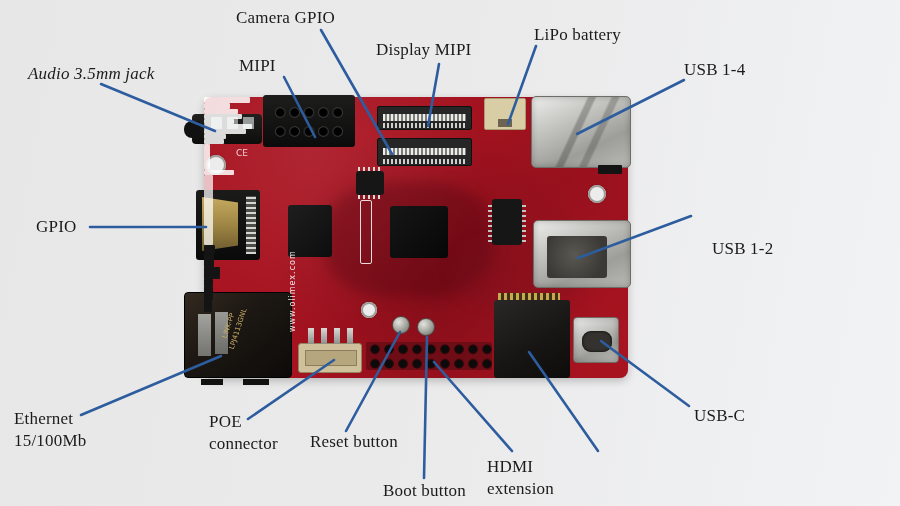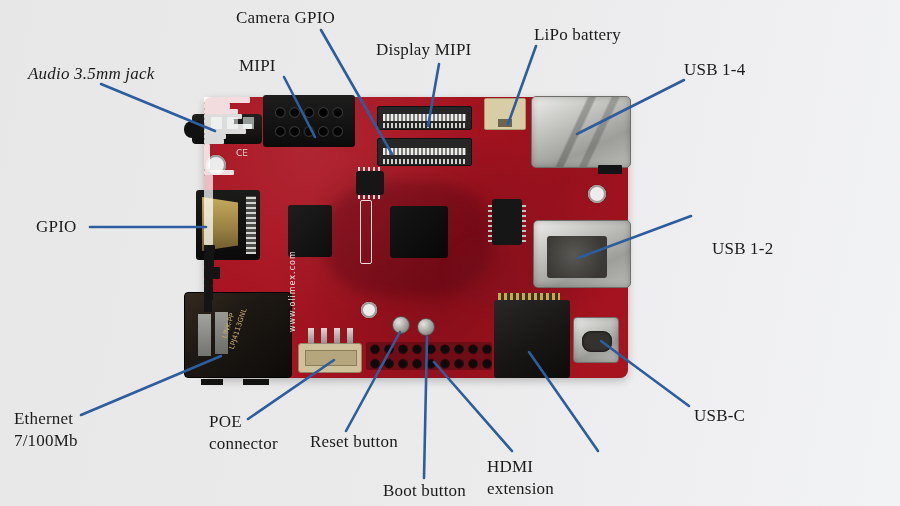--- a/index.html
+++ b/index.html
@@ -201,21 +201,21 @@
 
   <div class="lbl" style="left:28px;top:63px;font-style:italic;">Audio 3.5mm jack</div>
   <div class="lbl" style="left:236px;top:7px;">Camera GPIO</div>
   <div class="lbl" style="left:239px;top:55px;">MIPI</div>
   <div class="lbl" style="left:376px;top:39px;">Display MIPI</div>
   <div class="lbl" style="left:534px;top:24px;">LiPo battery</div>
   <div class="lbl" style="left:684px;top:59px;">USB 1-4</div>
   <div class="lbl" style="left:36px;top:216px;">GPIO</div>
   <div class="lbl" style="left:712px;top:202px;margin-top:36px;">USB 1-2</div>
   <div class="lbl" style="left:14px;top:408px;">Ethernet
-7/100Mb</div>
+15/100Mb</div>
   <div class="lbl" style="left:209px;top:411px;">POE
 connector</div>
   <div class="lbl" style="left:310px;top:431px;">Reset button</div>
   <div class="lbl" style="left:383px;top:480px;">Boot button</div>
   <div class="lbl" style="left:487px;top:456px;">HDMI
 extension</div>
   <div class="lbl" style="left:694px;top:405px;">USB-C</div>
 
 </div>
 

